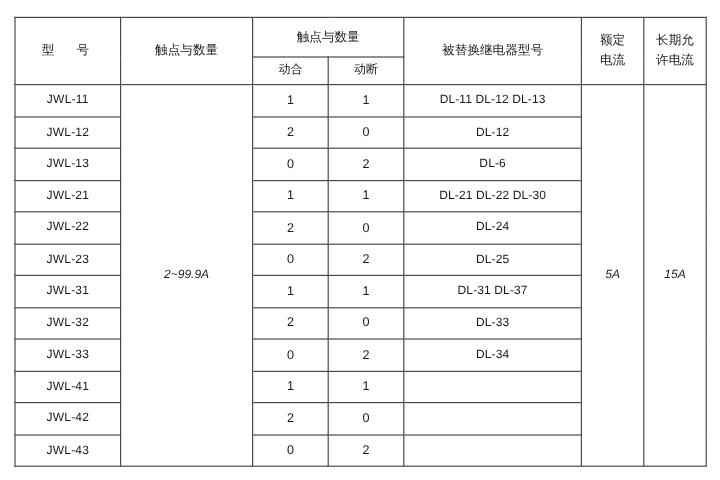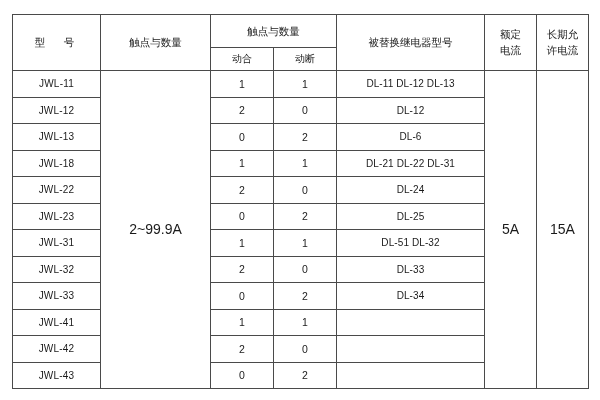--- a/index.html
+++ b/index.html
@@ -58,21 +58,21 @@
   .two-line {
     display: block;
     line-height: 1.45;
   }
   .spaced-title {
     letter-spacing: 4px;
   }
   .cjk { font-family: "DejaVu Sans", "Liberation Sans", sans-serif; }
   .num-cell { font-size: 10.5px; }
   .replace-cell { font-size: 10px; letter-spacing: 0.1px; }
-  .vert-merge { font-size: 14px; }
+  .vert-merge { font-size: 10px; font-style: italic; }
 </style>
 </head>
 <body>
 
 <div id="sheet">
 
   <table class="spec">
     <colgroup>
       <col class="c-model">
       <col class="c-range">
@@ -122,45 +122,45 @@
       </tr>
 
       <tr>
         <td class="model-cell">JWL-13</td>
         <td class="num-cell">0</td>
         <td class="num-cell">2</td>
         <td class="replace-cell">DL-6</td>
       </tr>
 
       <tr>
-        <td class="model-cell">JWL-18</td>
+        <td class="model-cell">JWL-21</td>
         <td class="num-cell">1</td>
         <td class="num-cell">1</td>
-        <td class="replace-cell">DL-21 DL-22 DL-31</td>
+        <td class="replace-cell">DL-21 DL-22 DL-30</td>
       </tr>
 
       <tr>
         <td class="model-cell">JWL-22</td>
         <td class="num-cell">2</td>
         <td class="num-cell">0</td>
         <td class="replace-cell">DL-24</td>
       </tr>
 
       <tr>
         <td class="model-cell">JWL-23</td>
         <td class="num-cell">0</td>
         <td class="num-cell">2</td>
         <td class="replace-cell">DL-25</td>
       </tr>
 
       <tr>
         <td class="model-cell">JWL-31</td>
         <td class="num-cell">1</td>
         <td class="num-cell">1</td>
-        <td class="replace-cell">DL-51  DL-32</td>
+        <td class="replace-cell">DL-31  DL-37</td>
       </tr>
 
       <tr>
         <td class="model-cell">JWL-32</td>
         <td class="num-cell">2</td>
         <td class="num-cell">0</td>
         <td class="replace-cell">DL-33</td>
       </tr>
 
       <tr>

